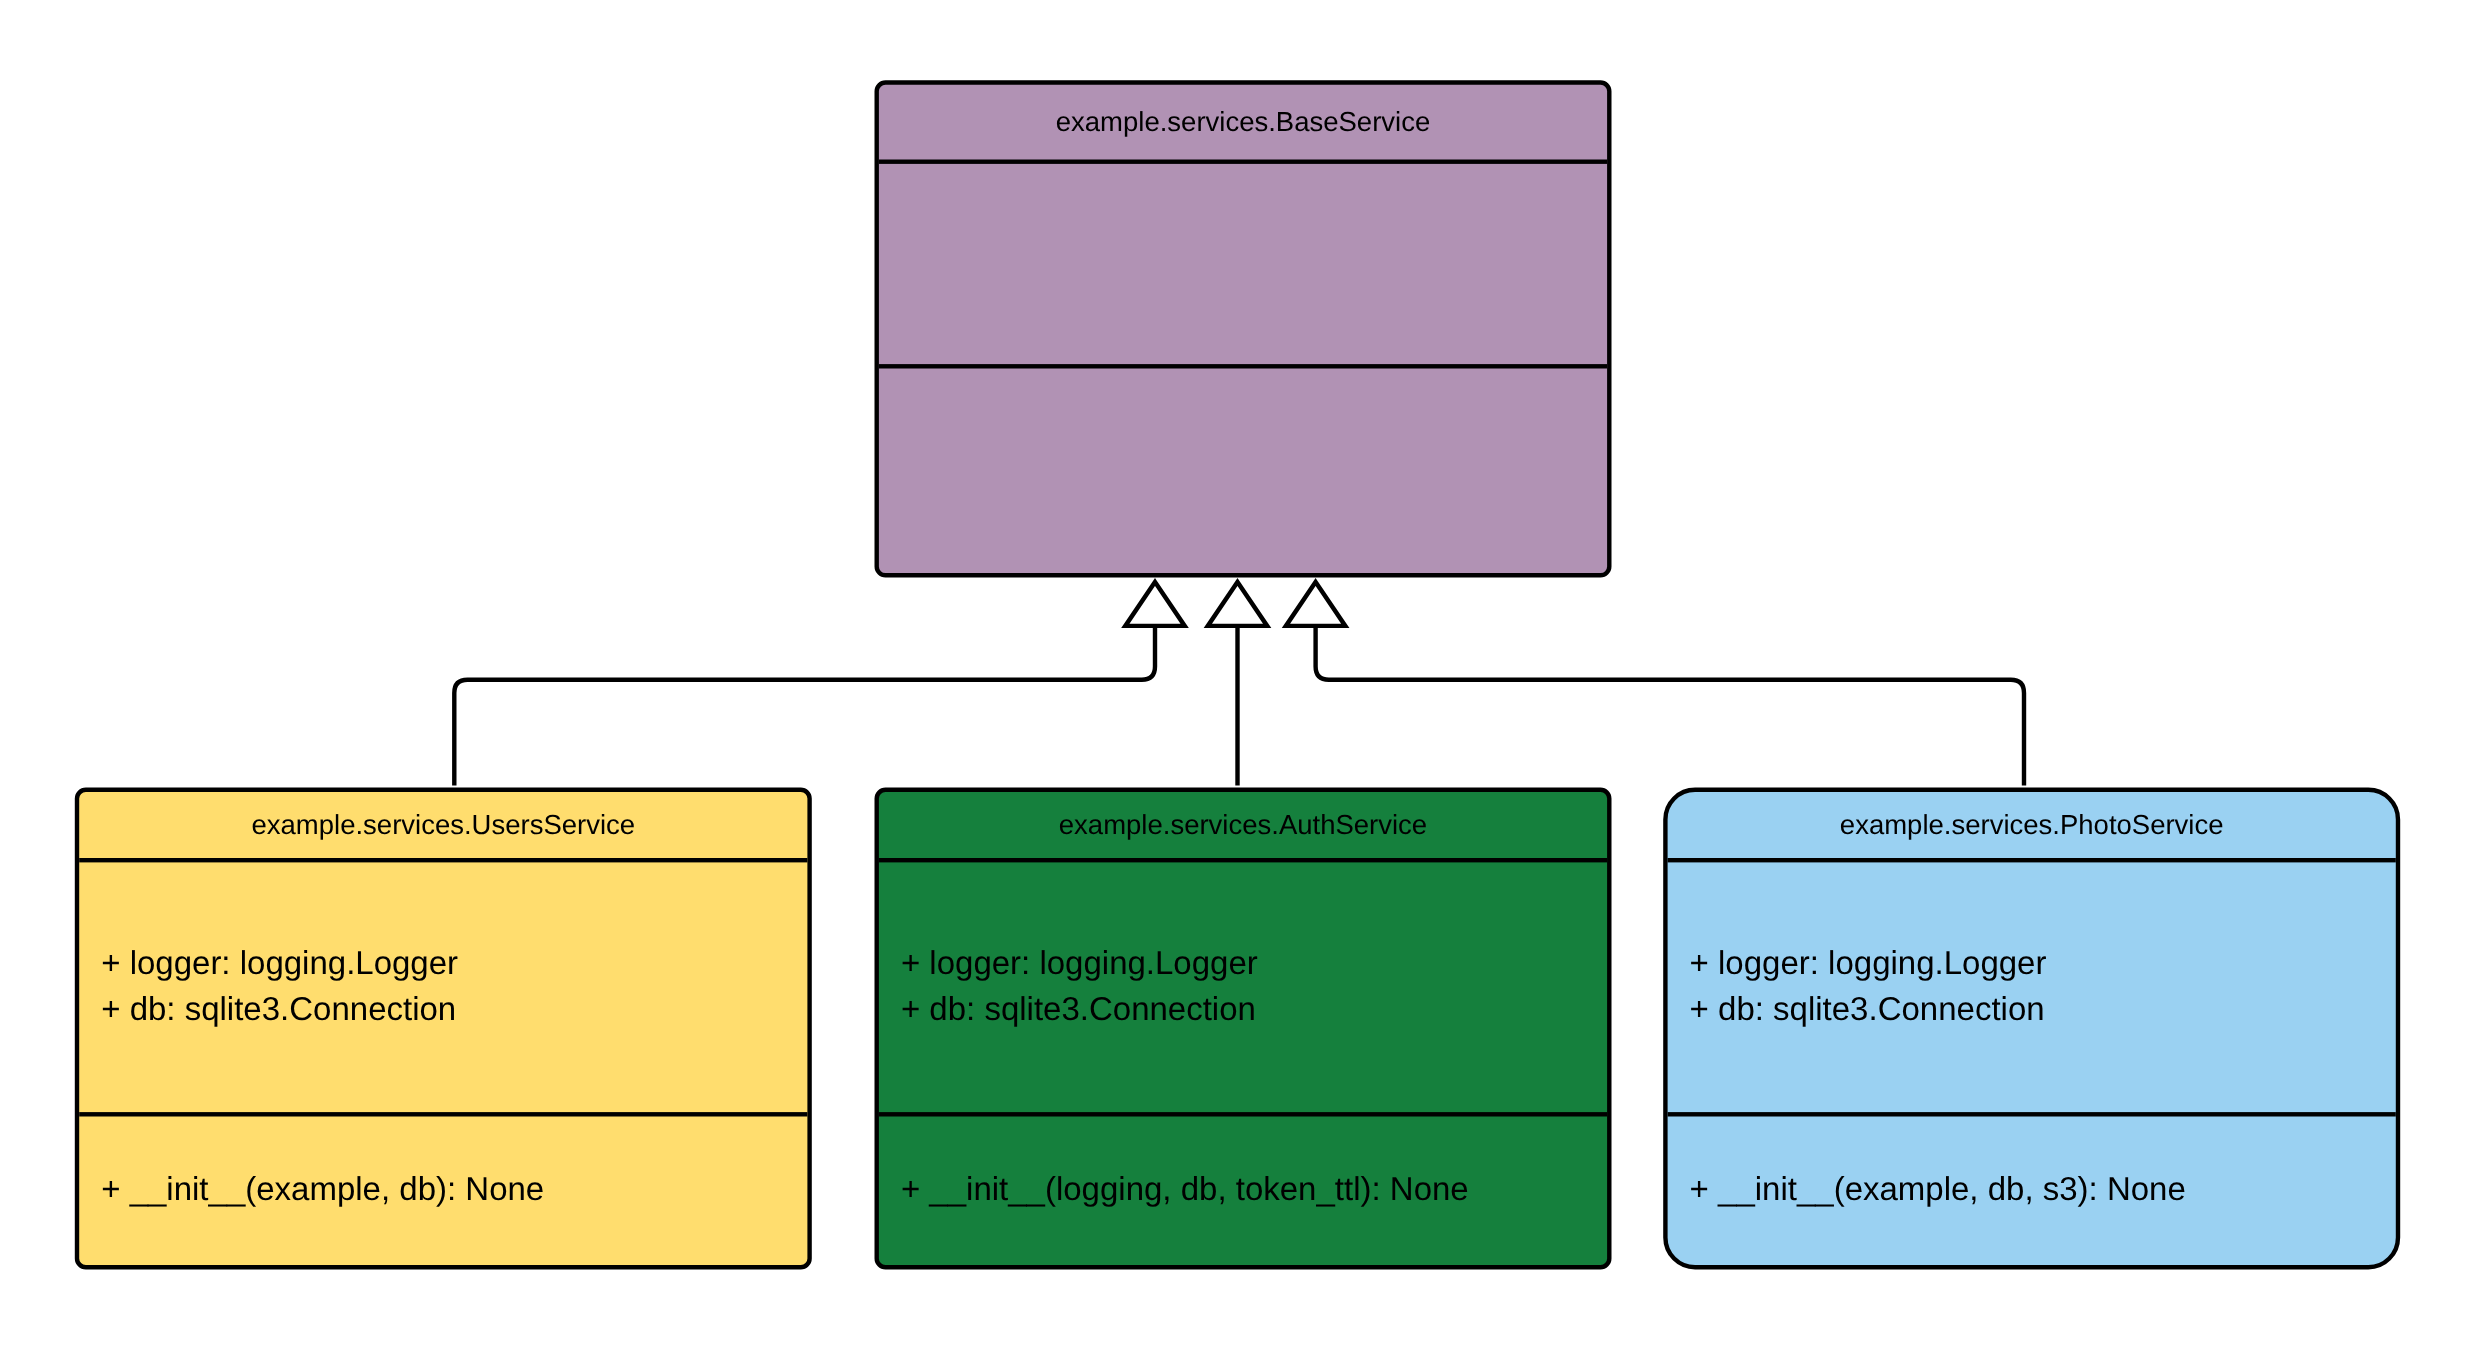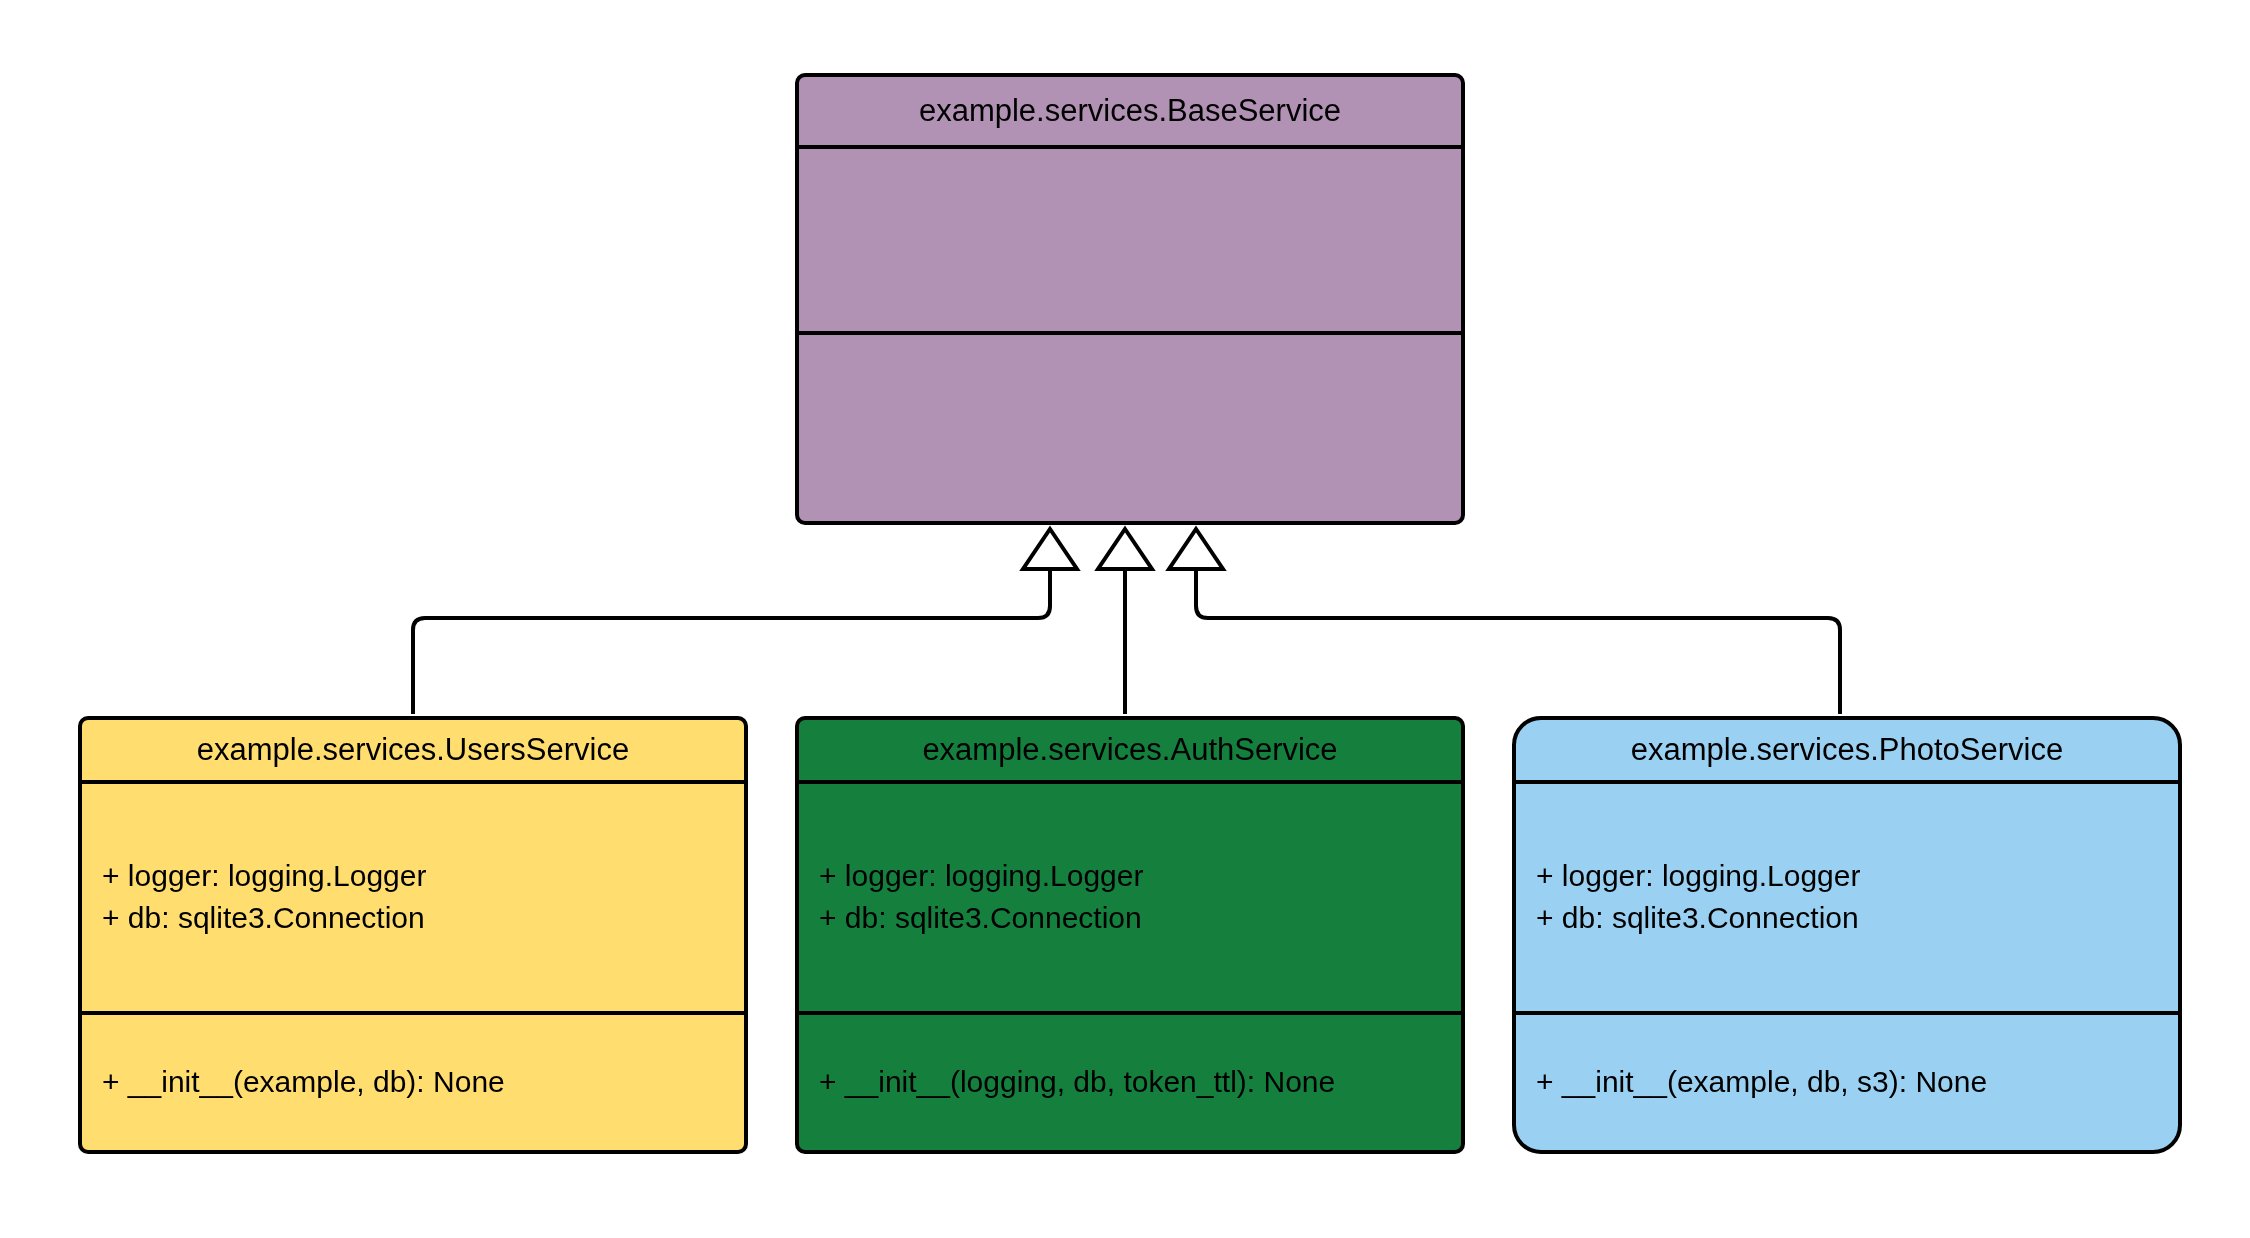--- a/index.html
+++ b/index.html
@@ -28,21 +28,21 @@
     border-radius: 10px;
     display: flex;
     flex-direction: column;
     color: #000000;
   }
   .uml-class .title {
     flex: 0 0 auto;
     display: flex;
     align-items: center;
     justify-content: center;
-    font-size: 31px;
+    font-size: 25px;
     white-space: nowrap;
   }
   .uml-class .attrs,
   .uml-class .methods {
     border-top: 4px solid #000000;
     display: flex;
     flex-direction: column;
     justify-content: center;
     padding-left: 20px;
     padding-right: 10px;
@@ -52,21 +52,21 @@
     line-height: 42px;
     white-space: nowrap;
   }
   
   #box-base  { left: 795px;  top: 73px;  width: 670px; height: 452px; }
   #box-base .title   { height: 68px; }
   #box-base .attrs   { height: 186px; }
   #box-base .methods { height: 190px; }
 
   .child-box { top: 716px; width: 670px; height: 438px; }
-  #box-users { left: 78px; }
+  #box-users { left: 68px; }
   #box-auth  { left: 795px; }
   #box-photo { left: 1512px; }
   .child-box .title   { height: 60px; }
   .child-box .attrs   { height: 232px; }
   .child-box .methods { height: 138px; }
 </style>
 </head>
 <body>
 
 <div class="canvas">

